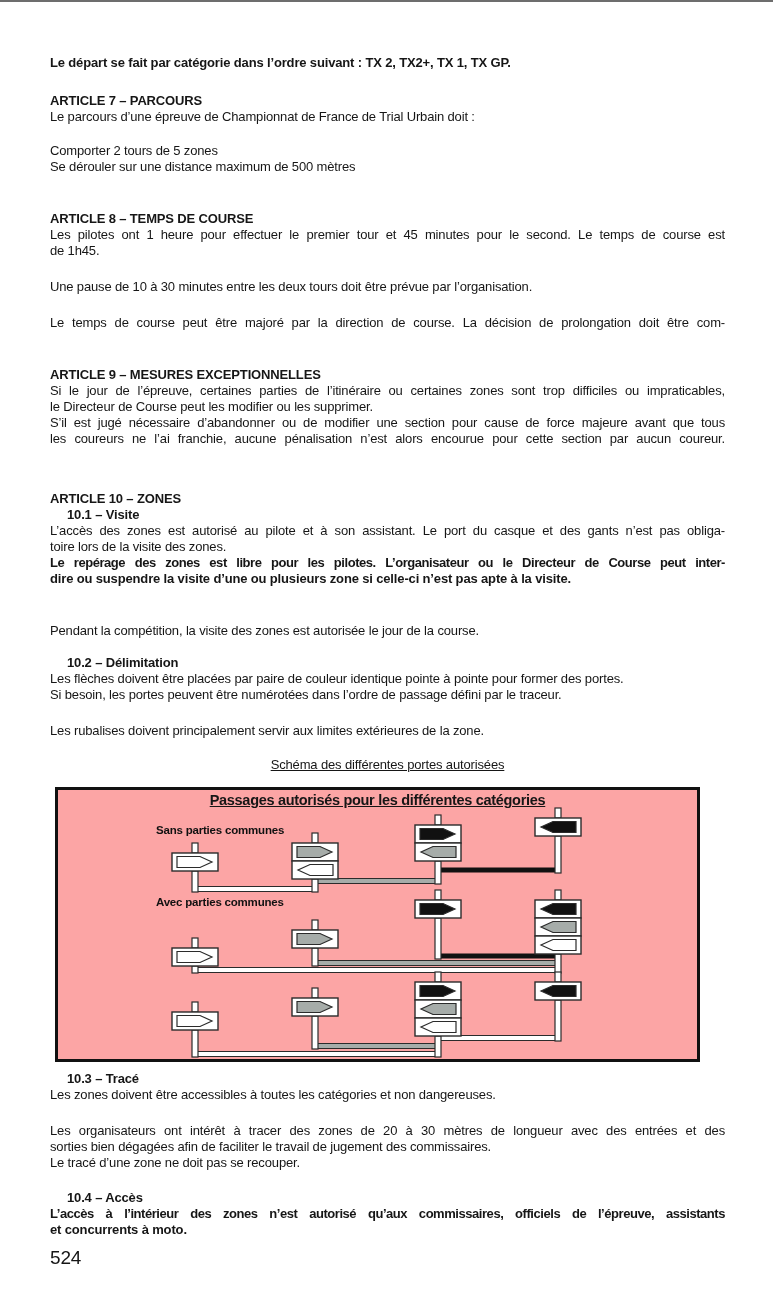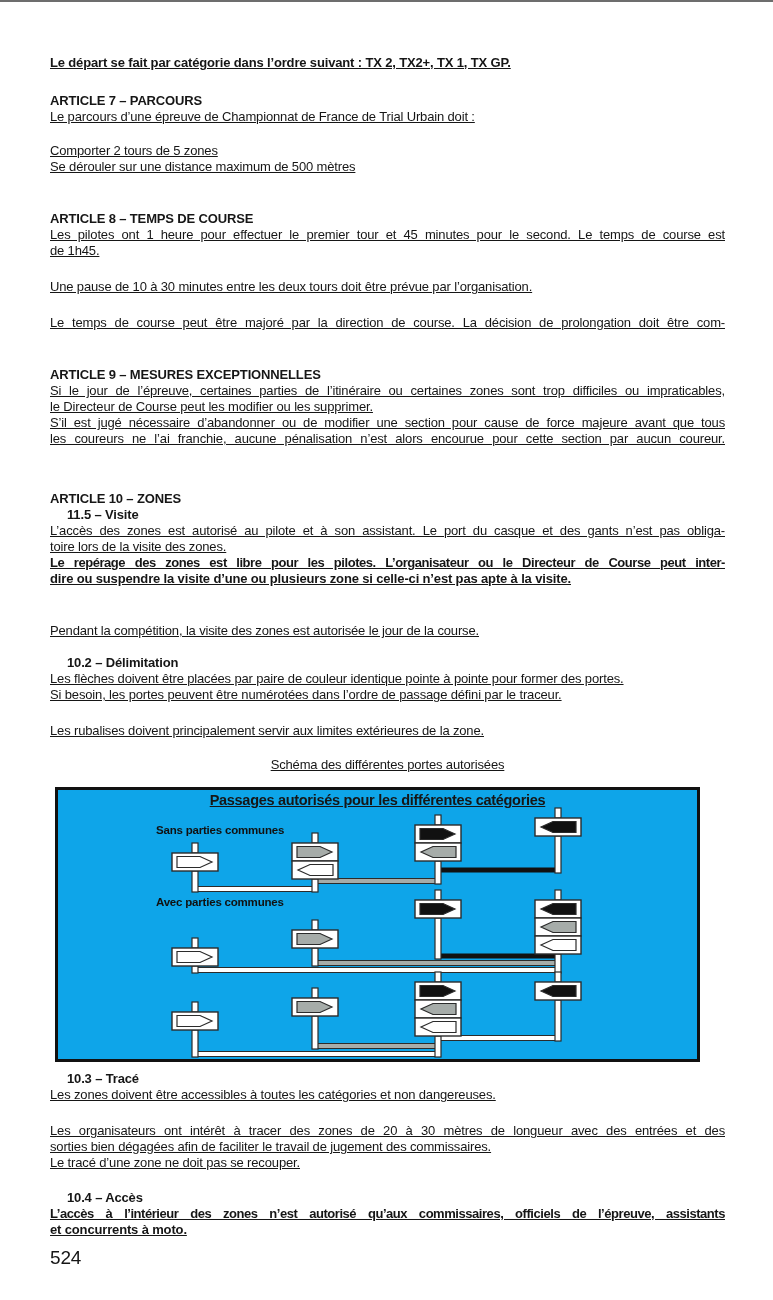--- a/index.html
+++ b/index.html
@@ -3,32 +3,32 @@
 <meta charset="utf-8">
 <style>
   html,body{margin:0;padding:0;}
   body{
     width:773px;height:1300px;position:relative;background:#ffffff;
     font-family:"Liberation Sans","DejaVu Sans",sans-serif;
     color:#161616;font-size:13px;line-height:16px;letter-spacing:-0.15px;
     -webkit-font-smoothing:antialiased;overflow:hidden;
   }
   .blk{position:absolute;left:50px;width:675px;}
-  .ln{white-space:nowrap;text-decoration:underline;}
+  .ln{white-space:nowrap;}
   .ln.j{white-space:normal;text-align:justify;text-align-last:justify;}
   .b{font-weight:bold;}
   .b.j{letter-spacing:-0.45px;}
   .hd{font-weight:bold;}
   .sub{font-weight:bold;padding-left:17px;}
   .caption{text-align:center;}
   .caption span{text-decoration:underline;}
   #scan-edge{position:absolute;top:0;left:0;width:773px;height:2px;background:#3c3c3c;opacity:.75;}
   #diagram-box{
     position:absolute;left:55px;top:787px;width:645px;height:275px;
-    border:3px solid #111;box-sizing:border-box;background:#0ea5e9;
+    border:3px solid #111;box-sizing:border-box;background:#fca5a5;
   }
   #diagram-title{
     position:absolute;top:2px;left:0;width:100%;text-align:center;
     font-weight:bold;font-size:14.5px;letter-spacing:-0.3px;
   }
   #diagram-title span{text-decoration:underline;}
   #gate-svg{position:absolute;left:0;top:0;}
   #page-number{position:absolute;left:50px;top:1250px;font-size:19px;}
 </style>
 </head>
@@ -63,21 +63,21 @@
 
 <div class="blk hd" style="top:367px">ARTICLE 9 – MESURES EXCEPTIONNELLES</div>
 <div class="blk" style="top:383px">
   <div class="ln j">Si le jour de l’épreuve, certaines parties de l’itinéraire ou certaines zones sont trop difficiles ou impraticables,</div>
   <div class="ln">le Directeur de Course peut les modifier ou les supprimer.</div>
   <div class="ln j">S’il est jugé nécessaire d’abandonner ou de modifier une section pour cause de force majeure avant que tous</div>
   <div class="ln j">les coureurs ne l’ai franchie, aucune pénalisation n’est alors encourue pour cette section par aucun coureur.</div>
 </div>
 
 <div class="blk hd" style="top:491px">ARTICLE 10 – ZONES</div>
-<div class="blk sub" style="top:507px">11.5 – Visite</div>
+<div class="blk sub" style="top:507px">10.1 – Visite</div>
 <div class="blk" style="top:523px">
   <div class="ln j">L’accès des zones est autorisé au pilote et à son assistant. Le port du casque et des gants n’est pas obliga-</div>
   <div class="ln">toire lors de la visite des zones.</div>
 </div>
 <div class="blk" style="top:555px">
   <div class="ln b j">Le repérage des zones est libre pour les pilotes. L’organisateur ou le Directeur de Course peut inter-</div>
   <div class="ln b">dire ou suspendre la visite d’une ou plusieurs zone si celle-ci n’est pas apte à la visite.</div>
 </div>
 <div class="blk" style="top:623px">
   <div class="ln">Pendant la compétition, la visite des zones est autorisée le jour de la course.</div>

